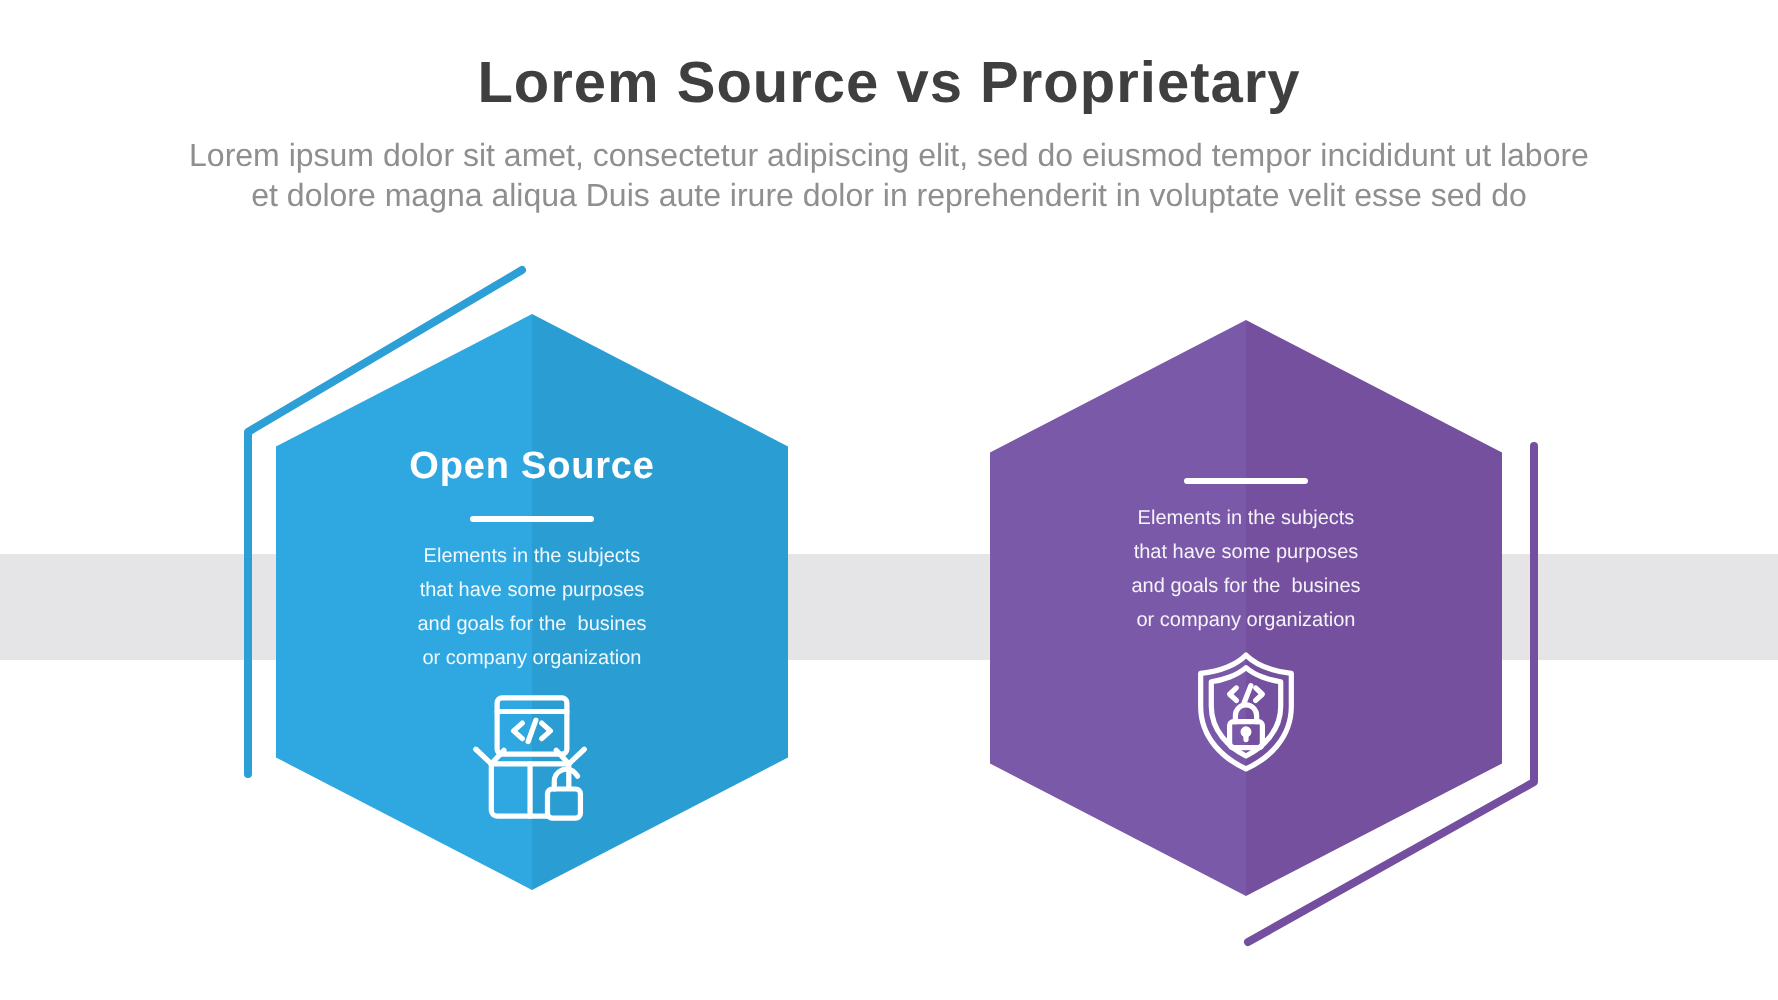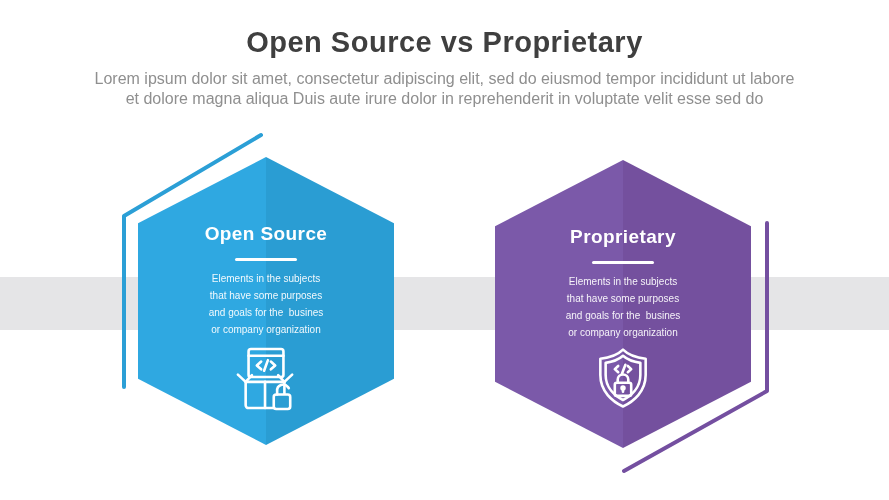--- a/index.html
+++ b/index.html
@@ -43,21 +43,21 @@
   .icon *{fill:none;stroke:#ffffff;stroke-width:2.7;stroke-linecap:round;stroke-linejoin:round;}
   .hex-blue .lock-body{fill:var(--blue-right);}
   .hex-purple .icon{margin-top:6px;}
 </style>
 </head>
 <body>
 
 <div class="canvas">
 
   <div class="hdr">
-    <h1>Open Source vs Proprietary</h1>
+    <h1>Lorem Source vs Proprietary</h1>
     <p>Lorem ipsum dolor sit amet, consectetur adipiscing elit, sed do eiusmod tempor incididunt ut labore
 et dolore magna aliqua Duis aute irure dolor in reprehenderit in voluptate velit esse sed do</p>
   </div>
 
   <div class="band"></div>
 
   <svg class="outlines" width="889" height="500" viewBox="0 0 889 500">
     <polyline class="outline-blue" points="261,135 124,216 124,387"></polyline>
     <polyline class="outline-purple" points="767,223 767,391 624,471"></polyline>
   </svg>
@@ -83,21 +83,20 @@
       <polyline points="51,37 44.5,30"></polyline>
       <path d="M11,37 h40 v24 a3,3 0 0 1 -3,3 h-34 a3,3 0 0 1 -3,-3 z"></path>
       <line x1="31" y1="37" x2="31" y2="64"></line>
 
       <rect class="lock-body" x="40" y="50" width="17" height="15" rx="2.5"></rect>
       <path d="M43.5,50 v-3.5 a6.2,6.2 0 0 1 11,-4.4 l1,1.3"></path>
     </svg>
   </section>
 
   <section class="hex hex-purple">
-    <h2>Proprietary</h2>
     <div class="divider"></div>
     <p class="desc">Elements in the subjects
 that have some purposes
 and goals for the  busines
 or company organization</p>
     <svg class="icon" width="54" height="62" viewBox="0 0 56 64">
 
       <path d="M28,2.5 C22.5,8 13,11 4.5,12 L4.5,29 C4.5,46 17,56.5 28,61.5 C39,56.5 51.5,46 51.5,29 L51.5,12 C43,11 33.5,8 28,2.5 Z"></path>
       <path d="M28,9 C23.5,13 16,15.5 10,16.3 L10,29 C10,42 19.5,50.5 28,54.8 C36.5,50.5 46,42 46,29 L46,16.3 C40,15.5 32.5,13 28,9 Z" stroke-width="2.2"></path>
 

